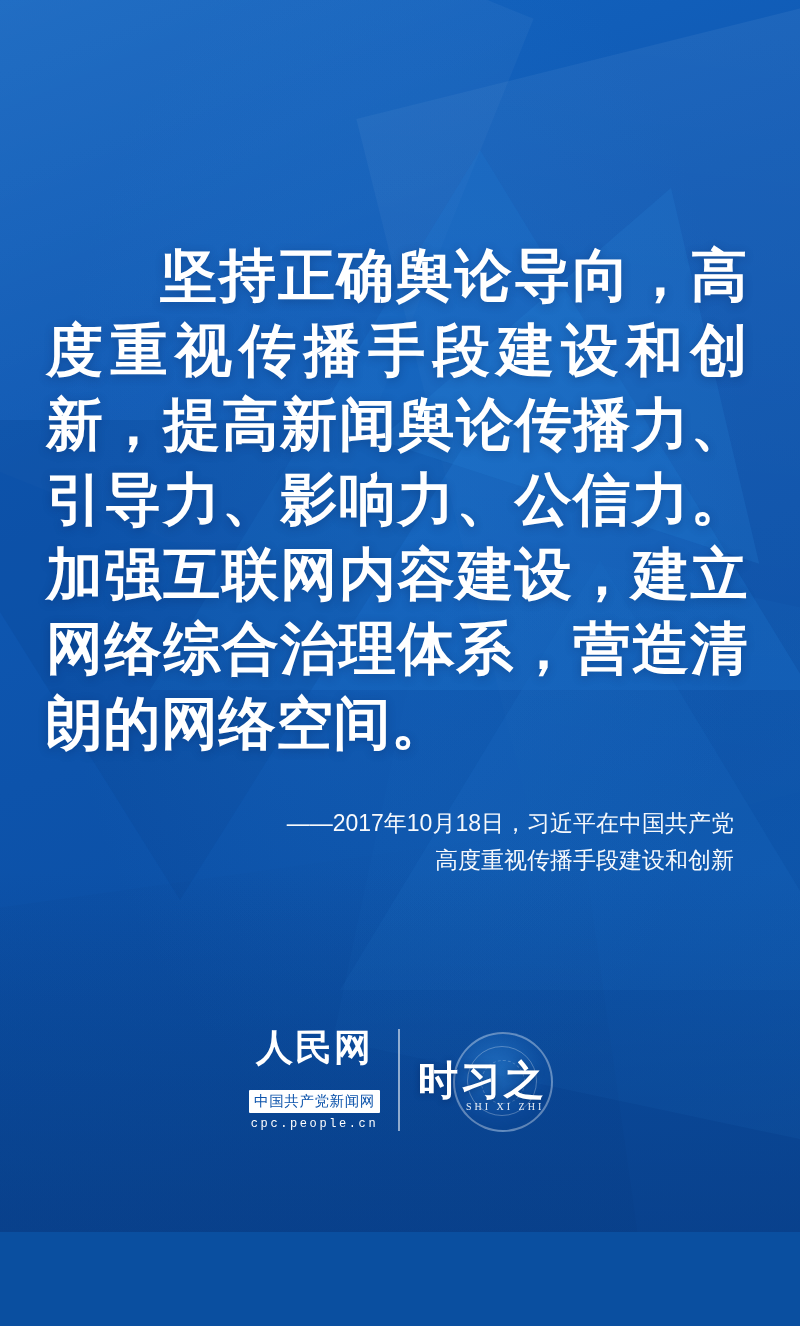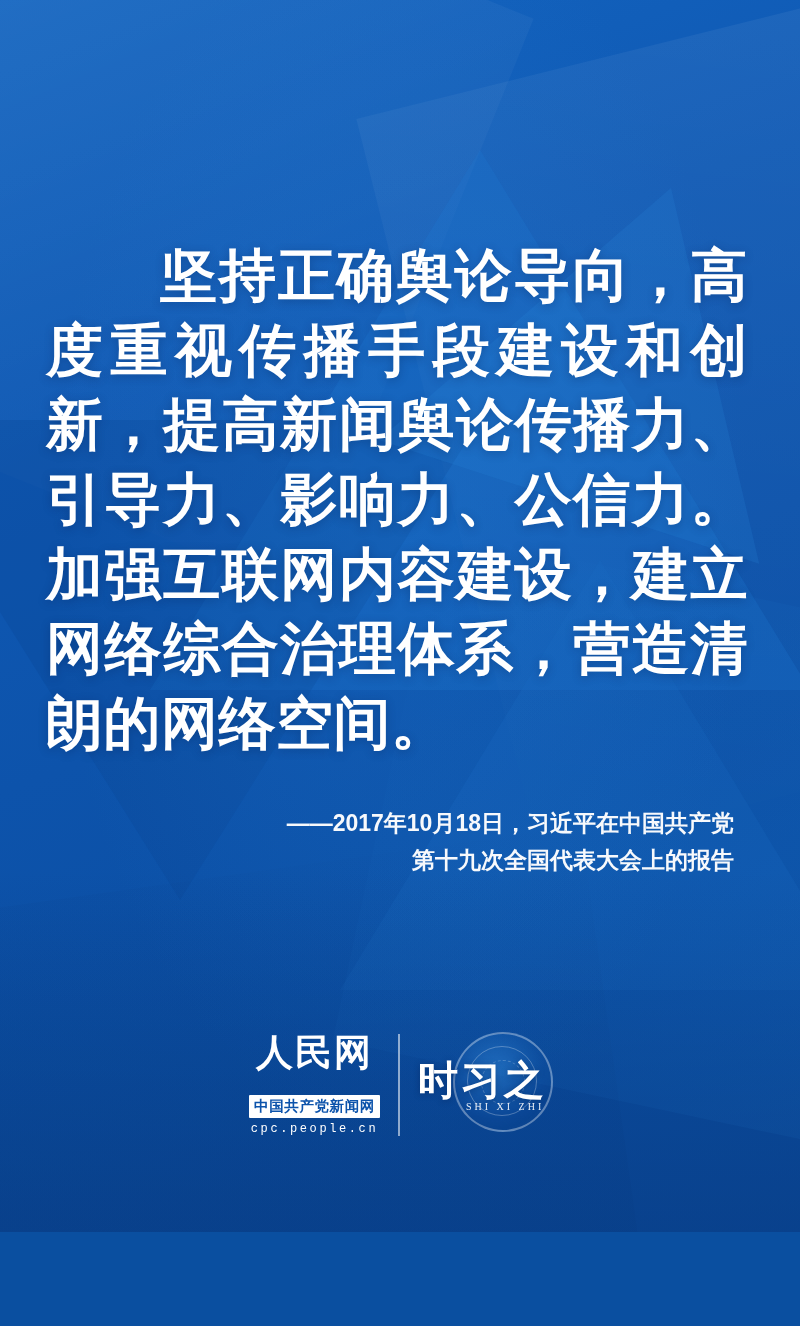--- a/index.html
+++ b/index.html
@@ -108,32 +108,32 @@
     text-shadow: 0 2px 10px rgba(0,30,80,0.30);
     margin: 0;
   }
   .attribution {
     margin-top: 44px;
     color: #ffffff;
     font-size: 23px;
     line-height: 1.62;
     text-align: right;
     padding-right: 14px;
-    font-weight: bold;
+    font-weight: normal;
     opacity: 0.97;
   }
   .attribution .line2 { display: block; }
 
   
   .footer {
     position: absolute;
     left: 0; right: 4px;
     bottom: 96px;
     display: flex;
-    align-items: flex-end;
+    align-items: center;
     justify-content: center;
     gap: 8px;
     z-index: 6;
   }
   .logo-people {
     display: flex;
     flex-direction: column;
     align-items: center;
     padding-right: 18px;
     border-right: 2px solid rgba(255,255,255,0.55);
@@ -144,21 +144,21 @@
     font-weight: bold;
     letter-spacing: 2px;
     line-height: 1.05;
     font-family: "DejaVu Sans", "Liberation Sans", sans-serif;
   }
   .logo-people .sub {
     margin-top: 22px;
     background: #ffffff;
     color: #0c53ab;
     font-size: 14.5px;
-    font-weight: bold;
+    font-weight: normal;
     letter-spacing: 0.6px;
     padding: 2px 5px;
     border-radius: 1px;
     white-space: nowrap;
   }
   .logo-people .url {
     margin-top: 4px;
     color: #ffffff;
     font-size: 12px;
     letter-spacing: 2.6px;
@@ -232,21 +232,21 @@
   <div class="facet f8"></div>
   <div class="facet f6"></div>
   <div class="facet f7"></div>
   <div class="facet f9"></div>
   <div class="glow-bottom"></div>
 
   <div class="content">
     <p class="quote">坚持正确舆论导向，高度重视传播手段建设和创新，提高新闻舆论传播力、引导力、影响力、公信力。加强互联网内容建设，建立网络综合治理体系，营造清朗的网络空间。</p>
     <div class="attribution">
       <span>——2017年10月18日，习近平在中国共产党</span>
-      <span class="line2">第十九次全国代表大会上的报告</span>
+      <span class="line2">高度重视传播手段建设和创新</span>
     </div>
   </div>
 
   <div class="footer">
 
     <div class="logo-people">
       <div class="cn">人民网</div>
       <div class="sub">中国共产党新闻网</div>
       <div class="url">cpc.people.cn</div>
     </div>

